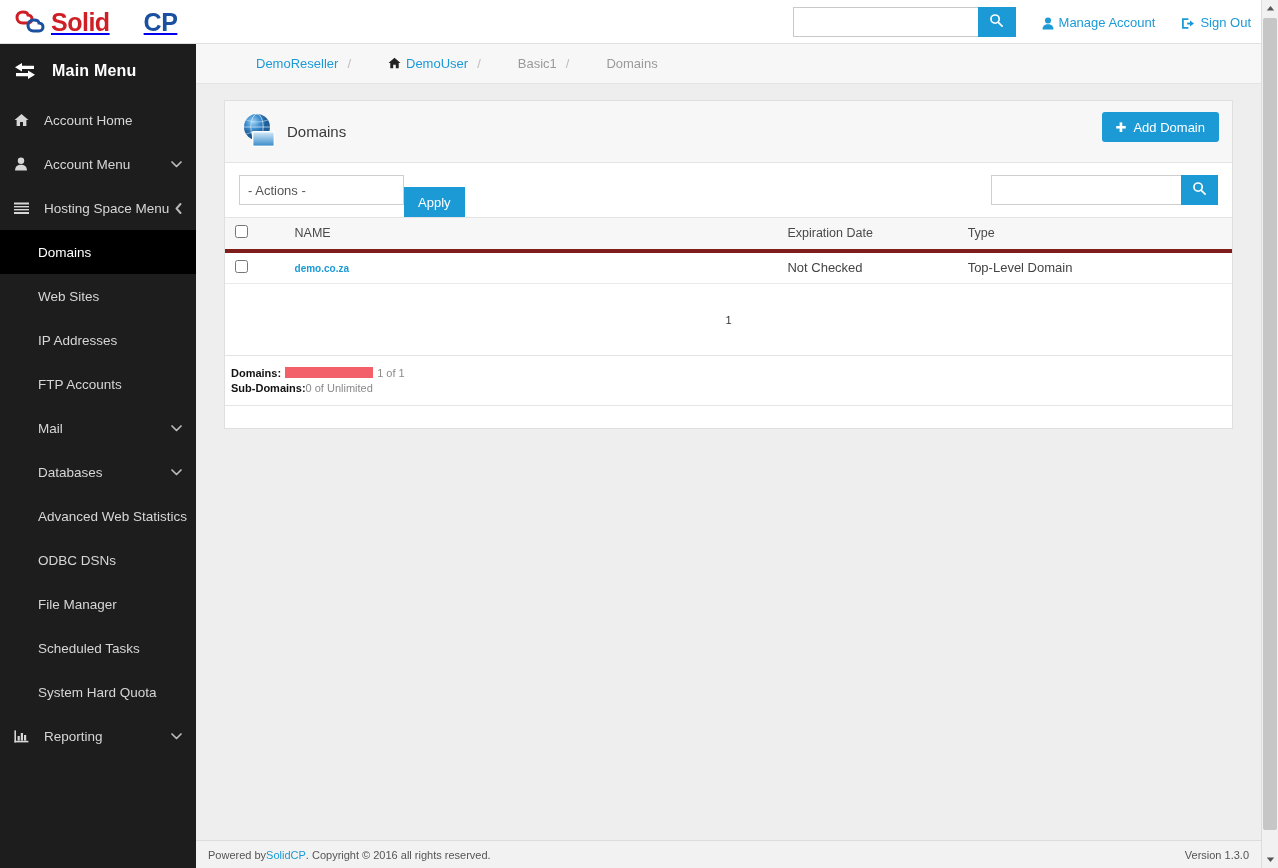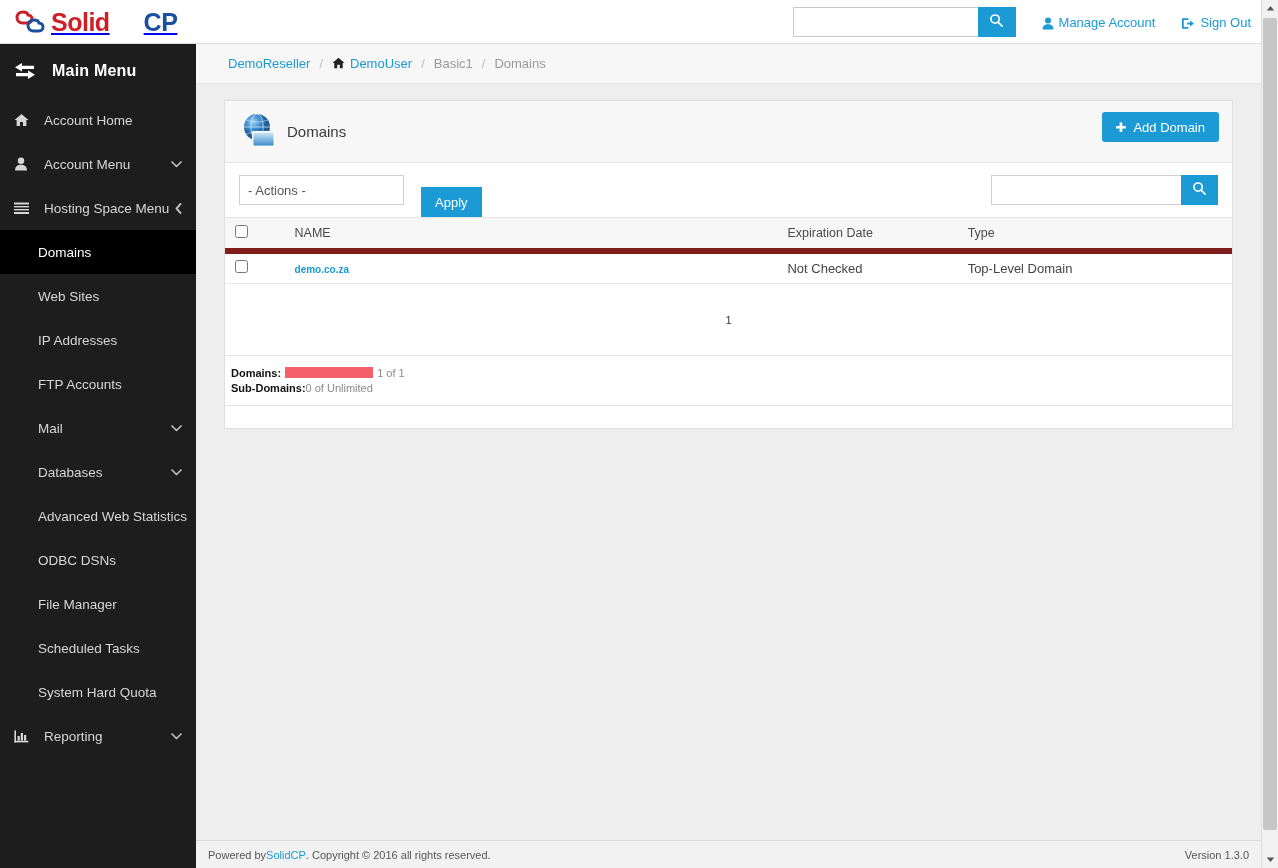--- a/index.html
+++ b/index.html
@@ -99,21 +99,21 @@
     position: absolute; left: 196px; top: 44px;
     width: 1065px; height: 824px;
     background: #eeeeee;
   }
   #breadcrumb-bar {
     margin: 0; height: 40px; background: #f7f7f7;
     border-bottom: 1px solid #e4e4e4;
     display: flex; align-items: center;
     padding-left: 32px; font-size: 13px;
   }
-  .crumb { color: #1b9ad6; text-decoration: none; }
+  .crumb { color: #1b9ad6; text-decoration: none; margin-left: 28px; }
   .crumb.plain { color: #9a9a9a; }
   .crumb-sep { color: #bdbdbd; margin: 0 9px; }
   .crumb-home { margin-right: 5px; display: inline-flex; vertical-align: -1px; }
 
   #panel {
     position: absolute; left: 28px; top: 56px;
     width: 1009px; background: #ffffff;
     border: 1px solid #dfdfdf;
   }
   #panel-head {
@@ -131,21 +131,21 @@
     height: 30px; background: #1b9ad6; color: #fff;
     border: none; border-radius: 3px;
     padding: 0 14px; font-size: 13px; cursor: pointer;
     display: flex; align-items: center;
     font-family: "Liberation Sans", sans-serif;
   }
   #add-domain-btn .plus { margin-right: 7px; font-size: 13px; }
 
   #toolbar {
     height: 54px; display: flex; align-items: center;
-    padding: 0 14px; position: relative; background: #fff; gap: 17px;
+    padding: 0 14px; position: relative; background: #fff;
   }
   #actions-select {
     width: 165px; height: 30px;
     border: 1px solid #cfcfcf; background: #fff;
     font-size: 13px; color: #555; padding: 0 8px;
     font-family: "Liberation Sans", sans-serif;
     display: flex; align-items: center;
   }
   #apply-btn {
     height: 30px; background: #1b9ad6; color: #fff;
@@ -163,21 +163,21 @@
   }
   #grid-search-btn {
     width: 37px; height: 30px; background: #1b9ad6;
     border: none; cursor: pointer;
     display: flex; align-items: center; justify-content: center;
   }
 
   table.grid { width: 100%; border-collapse: collapse; }
   table.grid th {
     background: #f7f7f7; border-top: 1px solid #e4e4e4;
-    border-bottom: 6px solid #7f1d1d;
+    border-bottom: 4px solid #7f1d1d;
     height: 33px; font-size: 12.5px; font-weight: normal;
     color: #4a4a4a; text-align: left; padding: 0 6px;
   }
   table.grid td {
     height: 33px; font-size: 13px; color: #444;
     border-bottom: 1px solid #e9e9e9; padding: 0 6px;
   }
   .col-chk { width: 44px; padding-left: 10px !important; }
   .col-name { width: 450px; padding-left: 20px !important; }
   .col-exp { width: 160px; }

